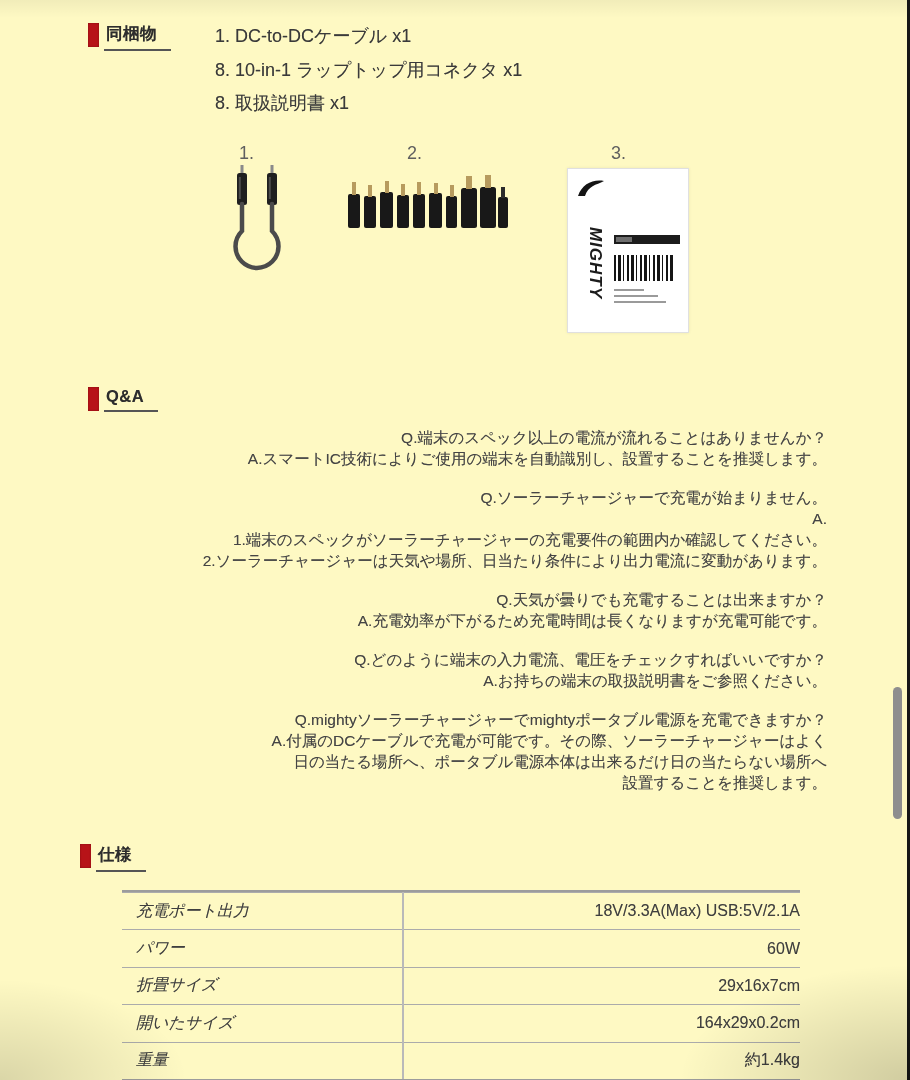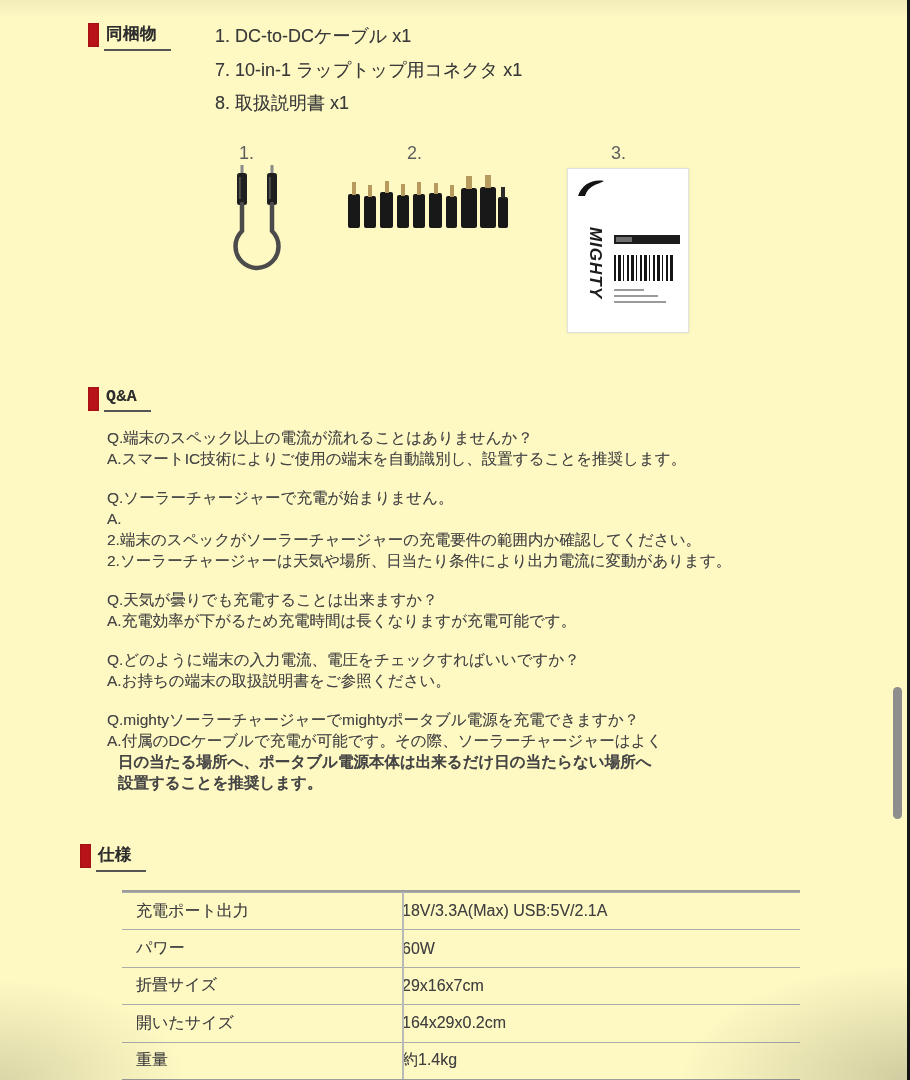--- a/index.html
+++ b/index.html
@@ -45,46 +45,46 @@
   .manual .black-bar .tag{position:absolute;left:2px;top:2px;width:16px;height:5px;background:#6e6e6e;}
   .manual .barcode{position:absolute;left:46px;top:86px;width:60px;height:26px;
     background:repeating-linear-gradient(90deg,#151515 0 2px,#fff 2px 4px,#151515 4px 7px,#fff 7px 9px,#151515 9px 10px,#fff 10px 13px);}
   .manual .fineprint{position:absolute;left:46px;top:120px;}
   .manual .fineprint i{display:block;height:2px;background:#9a9a9a;margin-bottom:4px;}
 
   
   .qa-blocks{position:absolute;left:107px;top:427px;width:720px;font-size:15.5px;
     line-height:21px;color:#454545;text-shadow:0 0 .6px rgba(70,70,70,.45);}
   .qa-block{margin:0 0 18px 0;}
-  .qa-line{white-space:pre;}
-  .qa-line.indent{padding-left:11px;font-weight:bold;}
+  .qa-line{white-space:pre;text-align:right;}
+  .qa-line.indent{padding-left:11px;}
 
   
   .spec-table{position:absolute;left:122px;top:890px;width:678px;border-top:2px solid #9c9c9c;
     border-bottom:2px solid #9c9c9c;}
   .spec-row{display:flex;height:36.4px;align-items:center;border-top:1.5px solid #ababab;
     font-size:16px;color:#3f3f3f;text-shadow:0 0 .6px rgba(70,70,70,.4);}
   .spec-row:first-child{border-top:none;}
-  .spec-label{width:280px;padding-left:14px;box-sizing:border-box;}
-  .spec-value{flex:1;text-align:left;}
+  .spec-label{width:280px;padding-left:14px;box-sizing:border-box;font-style:italic;}
+  .spec-value{flex:1;text-align:right;}
   .spec-divider{position:absolute;left:280px;top:0;bottom:0;width:1.5px;background:#b9b9b9;}
 </style>
 </head>
 <body>
 
 <div class="stage">
 
   <div class="sec-head" style="left:88px;top:22px;">
     <span class="red-bar"></span>
     <span class="sec-title">同梱物</span>
   </div>
 
   <ul class="included-list">
       <li>1. DC-to-DCケーブル x1</li>
-      <li>7. 10-in-1 ラップトップ用コネクタ x1</li>
+      <li>8. 10-in-1 ラップトップ用コネクタ x1</li>
       <li>8. 取扱説明書 x1</li>
     </ul>
 
   <div class="fig-label" style="left:239px;top:143px;">1.</div>
   <div class="fig-label" style="left:407px;top:143px;">2.</div>
   <div class="fig-label" style="left:611px;top:143px;">3.</div>
 
   <div class="figure" style="left:222px;top:163px;">
     <svg width="72" height="132" viewBox="0 0 72 132">
       <rect x="18.5" y="2" width="3" height="9" fill="#8a8a8a"></rect>
@@ -136,34 +136,34 @@
         <span class="tag"></span>
       </div>
     <div class="barcode"></div>
     <div class="fineprint">
       <i style="width:30px;"></i>
         <i style="width:44px;"></i>
         <i style="width:52px;"></i>
     </div>
   </div>
 
-  <div class="sec-head" style="left:88px;top:386px;font-family:Liberation Mono, monospace;">
+  <div class="sec-head" style="left:88px;top:386px;">
     <span class="red-bar"></span>
     <span class="sec-title">Q&amp;A</span>
   </div>
 
   <div class="qa-blocks">
       <div class="qa-block">
         <div class="qa-line">Q.端末のスペック以上の電流が流れることはありませんか？</div>
         <div class="qa-line">A.スマートIC技術によりご使用の端末を自動識別し、設置することを推奨します。</div>
       </div>
       <div class="qa-block">
         <div class="qa-line">Q.ソーラーチャージャーで充電が始まりません。</div>
         <div class="qa-line">A.</div>
-        <div class="qa-line">2.端末のスペックがソーラーチャージャーの充電要件の範囲内か確認してください。</div>
+        <div class="qa-line">1.端末のスペックがソーラーチャージャーの充電要件の範囲内か確認してください。</div>
         <div class="qa-line">2.ソーラーチャージャーは天気や場所、日当たり条件により出力電流に変動があります。</div>
       </div>
       <div class="qa-block">
         <div class="qa-line">Q.天気が曇りでも充電することは出来ますか？</div>
         <div class="qa-line">A.充電効率が下がるため充電時間は長くなりますが充電可能です。</div>
       </div>
       <div class="qa-block">
         <div class="qa-line">Q.どのように端末の入力電流、電圧をチェックすればいいですか？</div>
         <div class="qa-line">A.お持ちの端末の取扱説明書をご参照ください。</div>
       </div>

